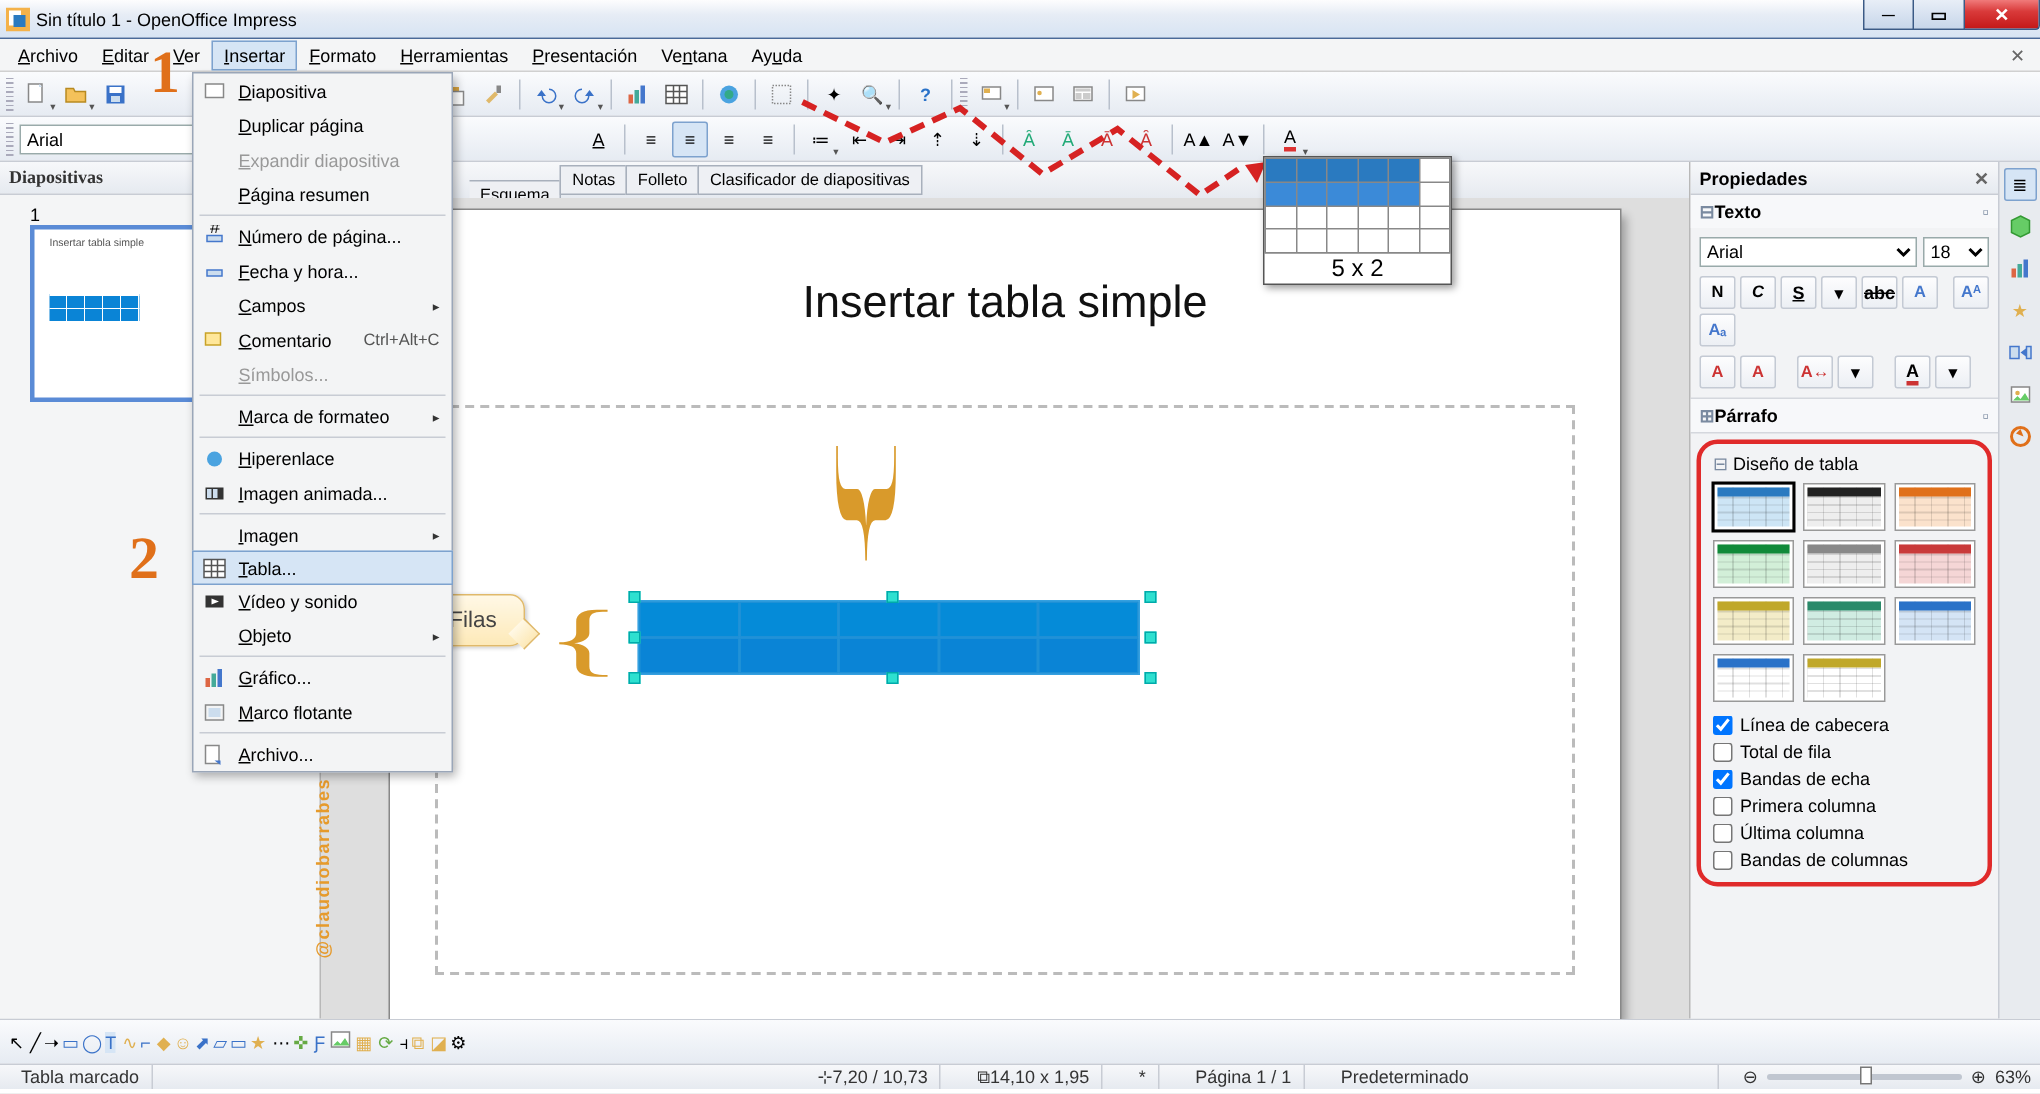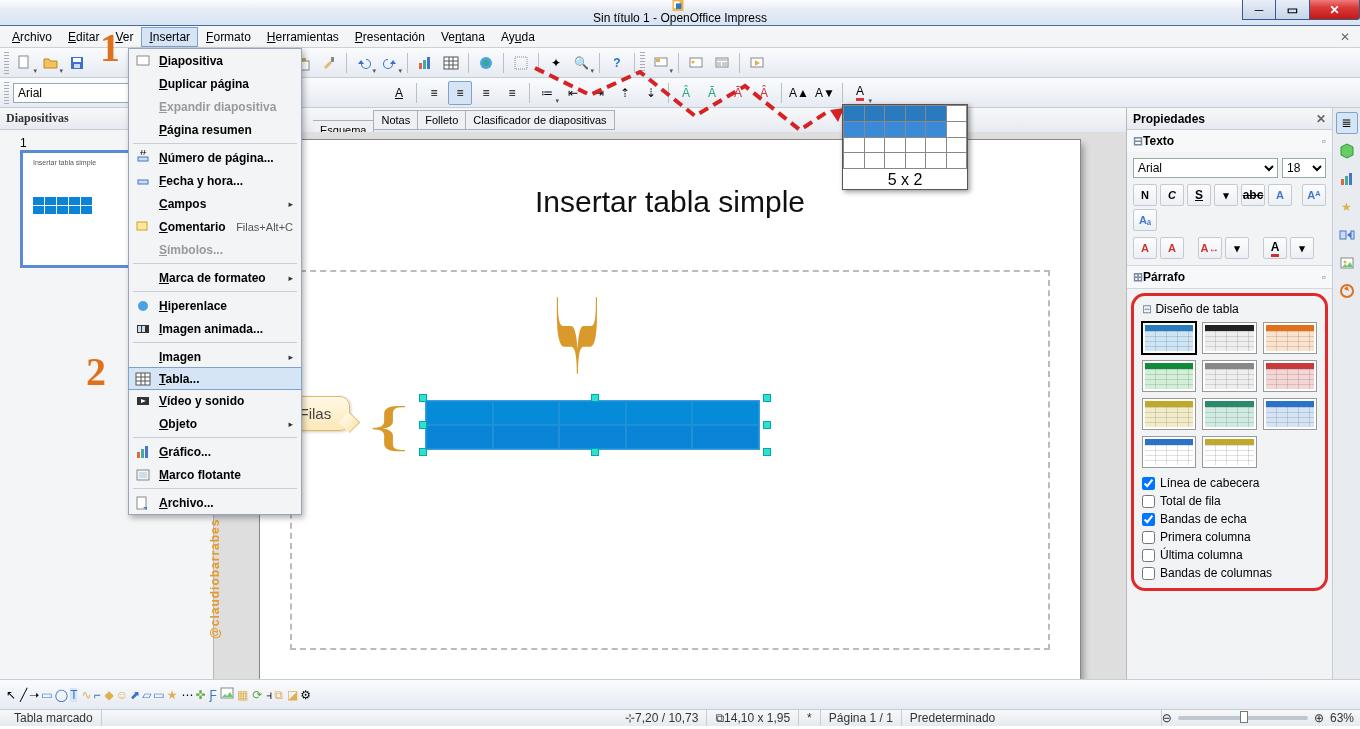--- a/index.html
+++ b/index.html
@@ -1,19 +1,19 @@
 <!DOCTYPE html>
 <html><head>
 <meta charset="utf-8">
 <style>
 * { box-sizing:border-box; margin:0; padding:0; font-family:"Segoe UI",Tahoma,sans-serif; font-size:12px; }
 body { width:1360px; height:729px; background:#fff; overflow:hidden; position:relative; }
 
 
-.titlebar{height:26px;background:linear-gradient(#fdfdfe,#e6ecf5 40%,#d7e4f3);border-bottom:1px solid #4a6a99;display:flex;align-items:center;padding:0 4px;position:relative;flex-direction:column;}
+.titlebar{height:26px;background:linear-gradient(#fdfdfe,#e6ecf5 40%,#d7e4f3);border-bottom:1px solid #4a6a99;display:flex;align-items:center;padding:0 4px;position:relative;}
 .titlebar .icon{width:16px;height:16px;margin-right:4px;}
 .title-text{color:#000;font-size:12px;}
 .win-btns{position:absolute;right:0;top:0;display:flex;}
 .win-btn{width:34px;height:20px;border:1px solid #3b5a86;border-top:none;display:flex;align-items:center;justify-content:center;font-weight:bold;color:#000;}
 .win-min{background:linear-gradient(#e8eef7,#c7d6ea);}
 .win-max{background:linear-gradient(#e8eef7,#c7d6ea);border-left:none;}
 .win-close{width:50px;background:linear-gradient(#f07a7a,#d93a3a 40%,#c41818);color:#fff;border-left:none;border-bottom-right-radius:3px;}
 
 
 .menubar{height:22px;background:#f4f5f6;border-bottom:1px solid #d0d0d0;display:flex;align-items:center;padding:0 4px;position:relative;}
@@ -61,21 +61,21 @@
 .callout::after{content:"";position:absolute;width:14px;height:14px;background:inherit;border:1px solid #e0b96a;border-top:none;border-left:none;}
 .callout.c1::after{bottom:-8px;left:30px;transform:rotate(45deg);}
 .callout.c2::after{right:-8px;top:18px;transform:rotate(-45deg);}
 
 .watermark{position:absolute;left:222px;bottom:90px;transform:rotate(-90deg);transform-origin:left bottom;color:#e69a2b;font-weight:bold;letter-spacing:1px;}
 
 
 .dropdown{position:absolute;top:48px;left:128px;width:174px;background:#f3f4f5;border:1px solid #9aa6b8;box-shadow:2px 3px 6px rgba(0,0,0,.3);z-index:40;}
 .dropdown .dmi{display:flex;align-items:center;height:23px;padding:0 8px 0 4px;gap:6px;}
 .dropdown .dmi .dicon{width:20px;height:18px;display:flex;align-items:center;justify-content:center;}
-.dropdown .dmi .dlabel{flex:1;font-weight:bold;}
+.dropdown .dmi .dlabel{flex:1;}
 .dropdown .dmi .sc{color:#555;font-size:11px;}
 .dropdown .dmi .arrow{color:#333;font-size:9px;}
 .dropdown .dmi.disabled{color:#999;}
 .dropdown .dmi.hover{background:#d6e5f5;border:1px solid #7da2ce;margin:-1px;}
 .dropdown .dsep{height:1px;background:#c8ccd4;margin:2px 4px;}
 
 
 .marker{font-family:Georgia,serif;font-size:40px;font-weight:bold;color:#e0701a;position:absolute;z-index:60;}
 
 
@@ -115,21 +115,21 @@
 .chk input{width:13px;height:13px;}
 
 .sidetabs{width:28px;background:#e8ebef;border-left:1px solid #c8ccd4;display:flex;flex-direction:column;align-items:center;gap:6px;padding-top:4px;}
 .sidetabs .st{width:22px;height:22px;border:1px solid transparent;border-radius:2px;display:flex;align-items:center;justify-content:center;}
 .sidetabs .st.active{background:#d6e5f5;border-color:#7da2ce;}
 
 
 .drawbar{height:30px;background:linear-gradient(#fafbfd,#e6ebf2);border-top:1px solid #c8ccd4;display:flex;align-items:center;padding:0 4px;gap:2px;}
 
 
-.status{height:17px;background:linear-gradient(#f7f8fa,#e6eaf0);border-top:1px solid #c8ccd4;display:flex;align-items:center;padding:0 6px;font-size:11px;color:#333;}
+.status{height:17px;background:linear-gradient(#f7f8fa,#e6eaf0);border-top:1px solid #c8ccd4;display:flex;align-items:center;padding:0 6px;font-size:11px;color:#333;gap:16px;}
 .status .seg{padding:0 8px;border-right:1px solid #c8ccd4;height:100%;display:flex;align-items:center;}
 .status .zoom{margin-left:auto;display:flex;align-items:center;gap:6px;}
 .zslider{width:130px;height:4px;background:#c0c6d0;position:relative;border-radius:2px;}
 .zslider .zh{width:8px;height:12px;background:#fff;border:1px solid #777;position:absolute;top:-5px;left:62px;}
 
 
 .ic{width:16px;height:16px;}
 </style>
 </head>
 <body>
@@ -645,21 +645,21 @@
       <span class="dlabel"><u>C</u>ampos</span>
       <span class="arrow">▸</span>
     </div>
     <div class="dmi">
       <span class="dicon">
         <svg class="ic" viewBox="0 0 16 16">
           <rect x="2" y="3" width="10" height="8" fill="#ffe79a" stroke="#c9a227"></rect>
         </svg>
       </span>
       <span class="dlabel"><u>C</u>omentario</span>
-      <span class="sc">Filas+Alt+C</span>
+      <span class="sc">Ctrl+Alt+C</span>
     </div>
     <div class="dmi disabled">
       <span class="dicon"></span>
       <span class="dlabel"><u>S</u>ímbolos...</span>
     </div>
     <div class="dsep"></div>
     <div class="dmi">
       <span class="dicon"></span>
       <span class="dlabel"><u>M</u>arca de formateo</span>
       <span class="arrow">▸</span>

